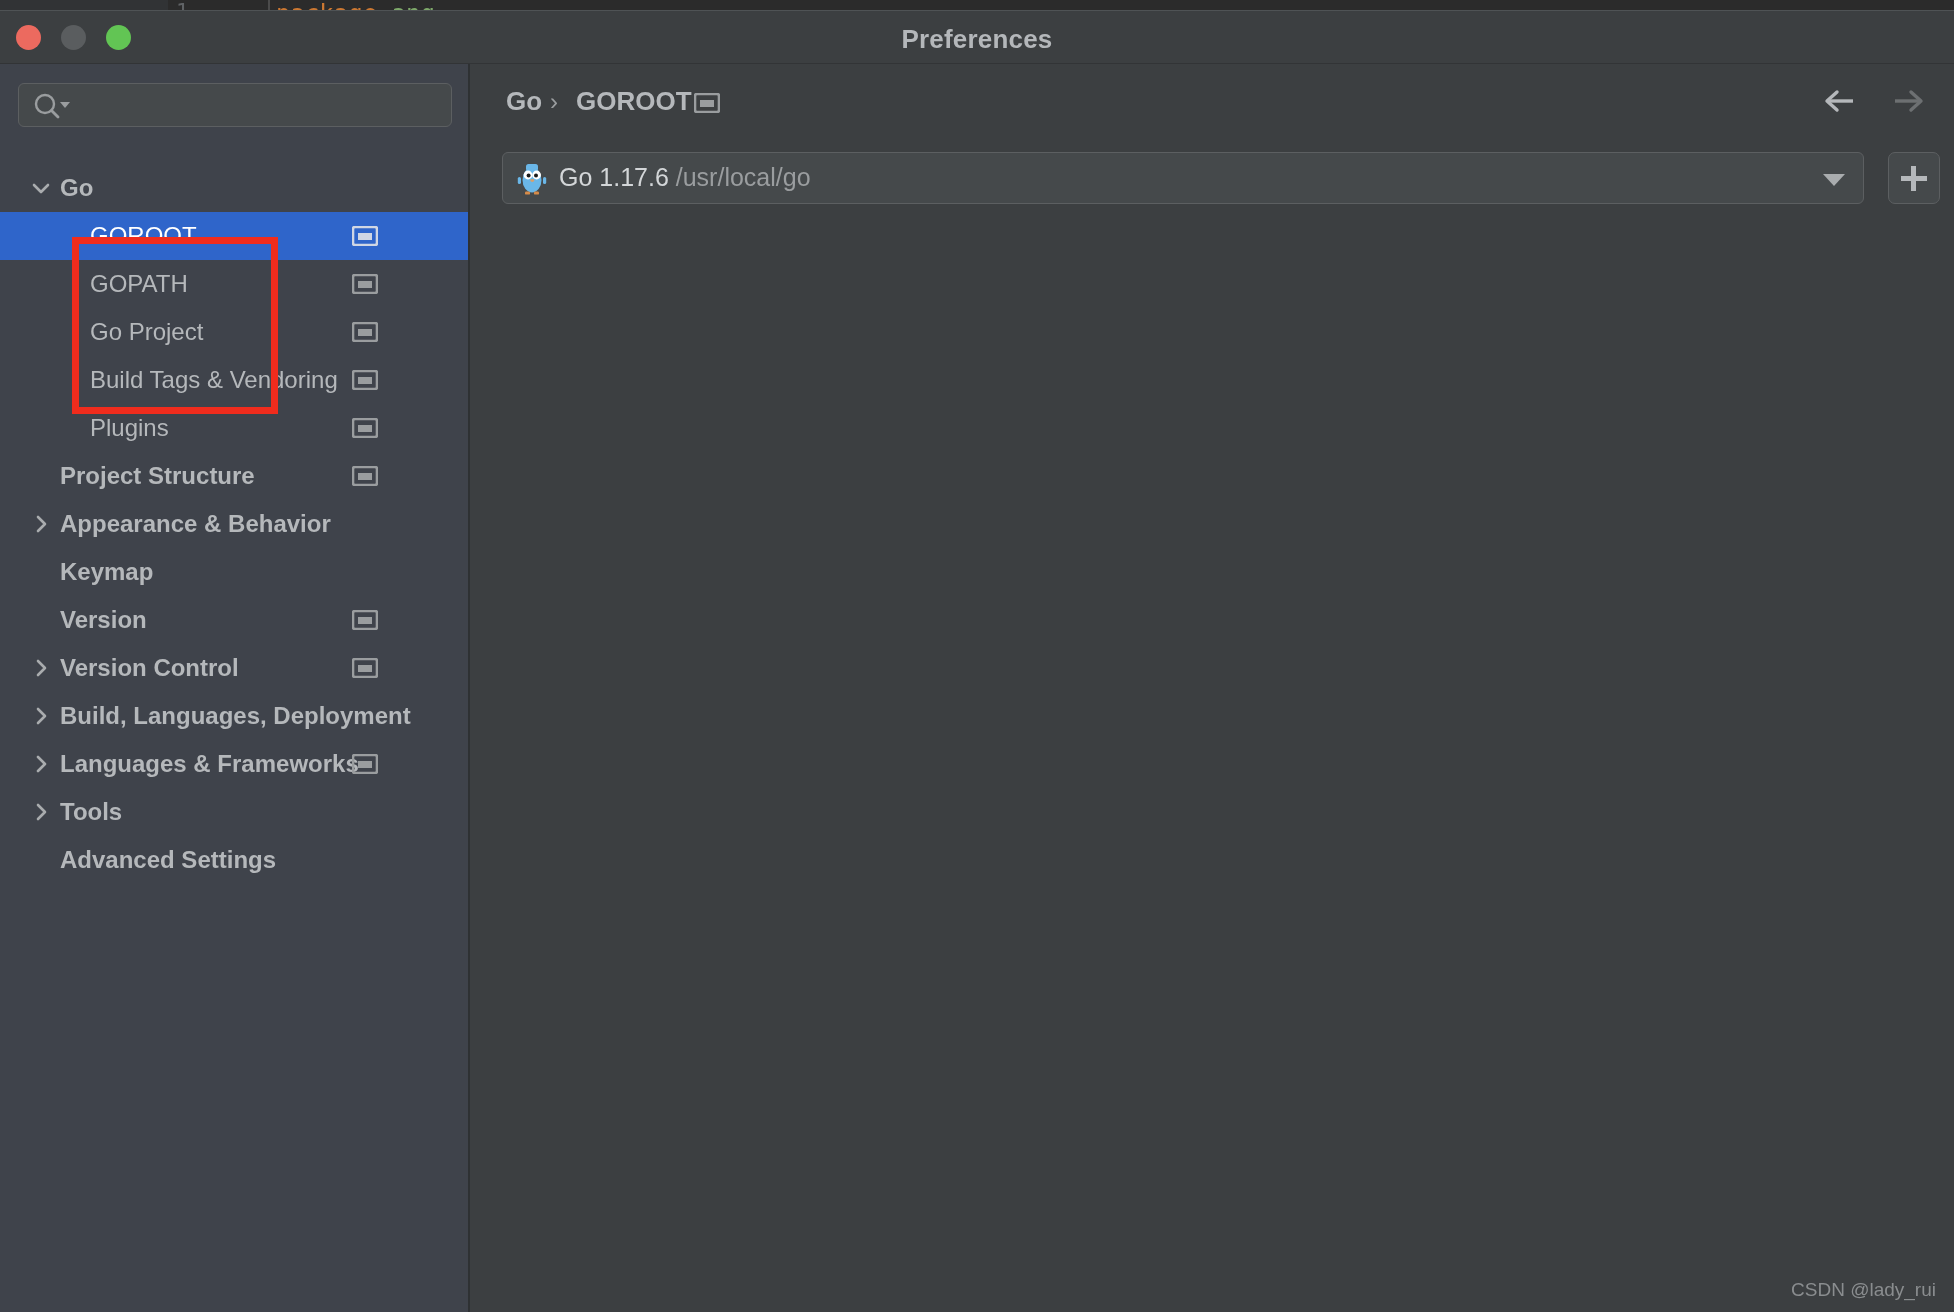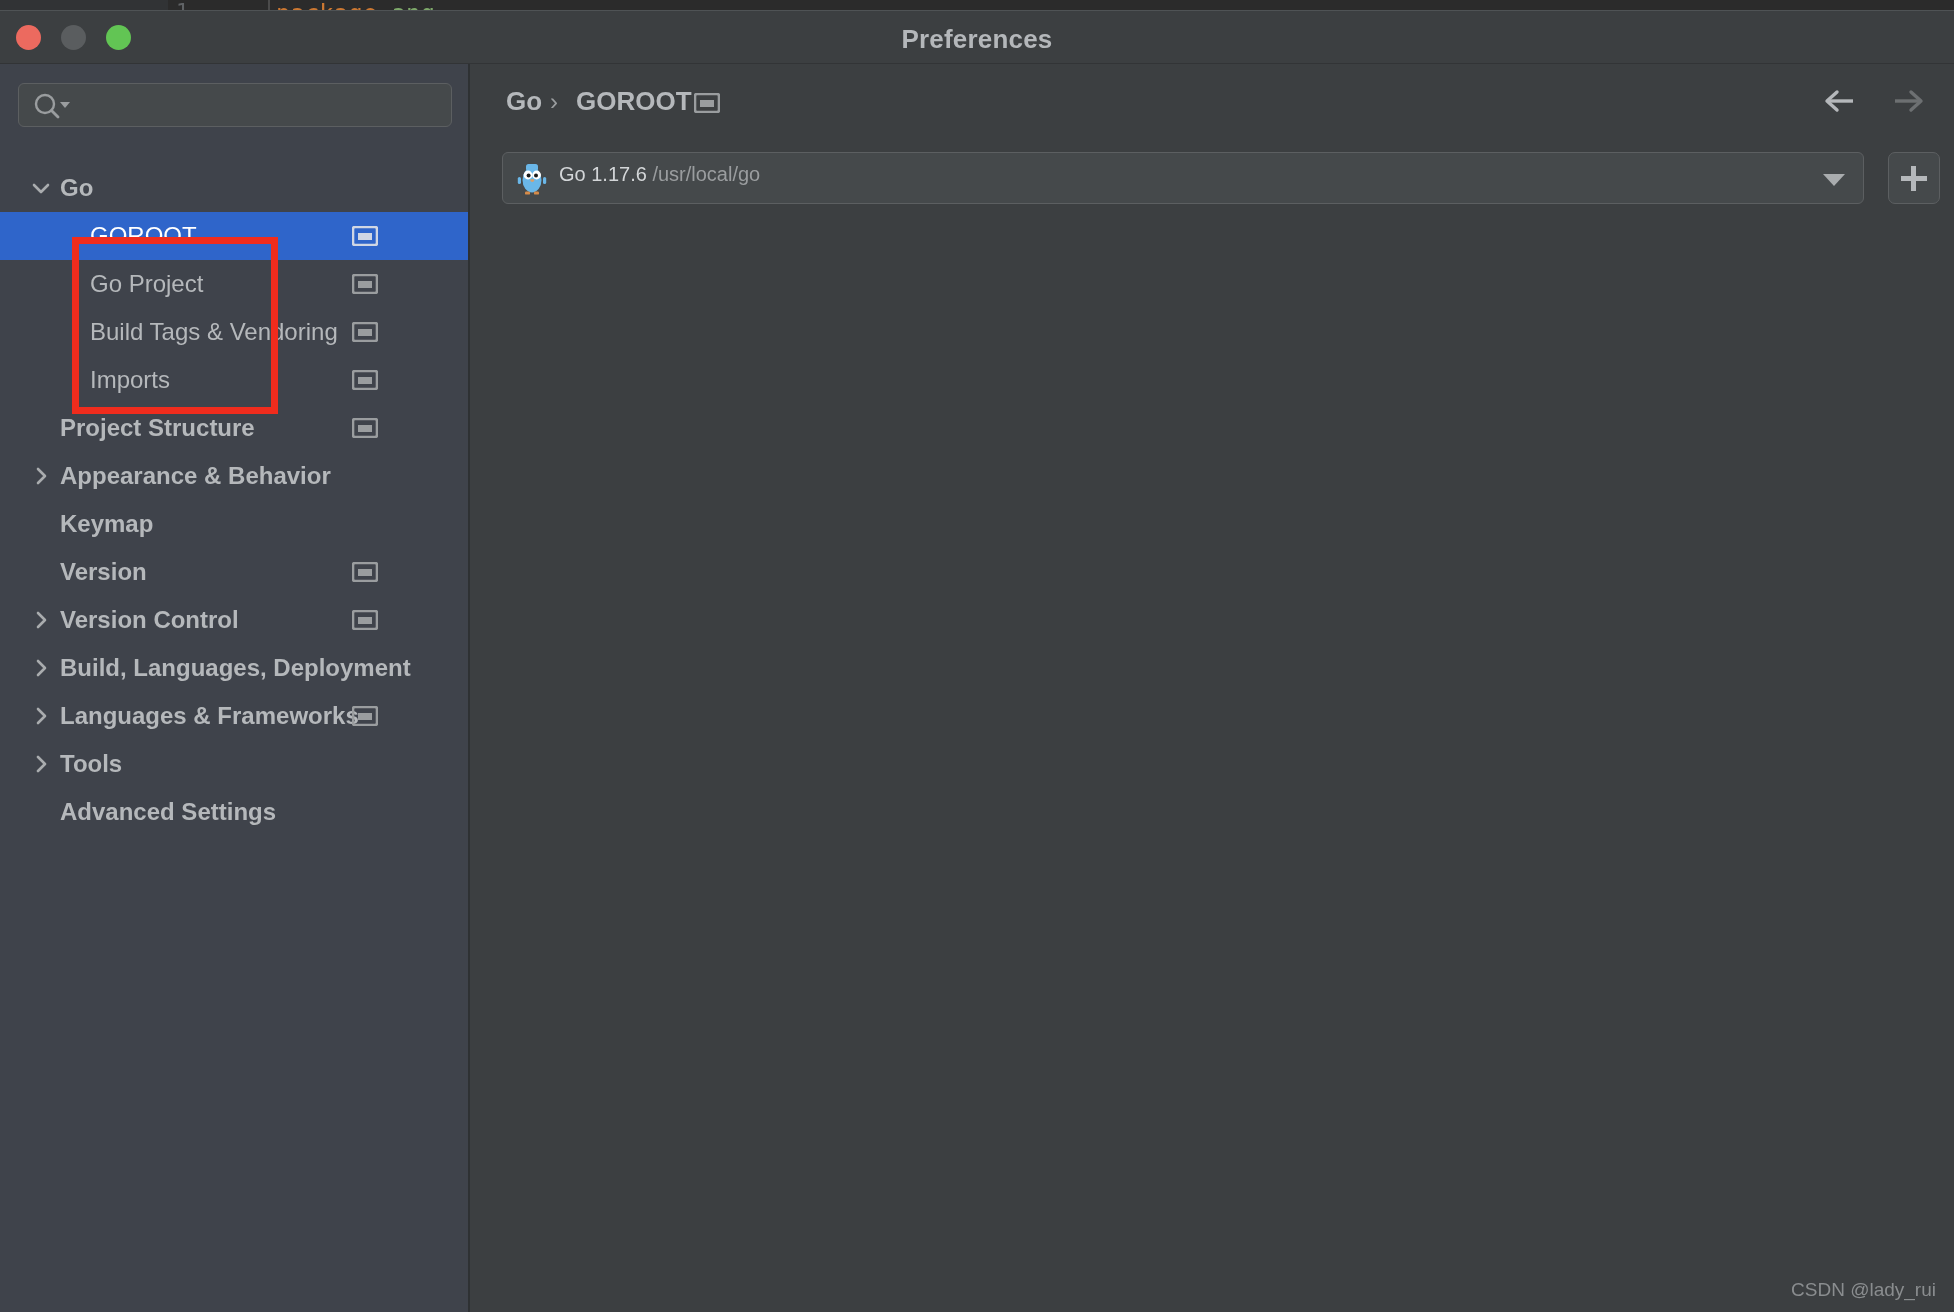--- a/index.html
+++ b/index.html
@@ -248,21 +248,21 @@
     box-sizing: border-box;
   }
   .gopher {
     position: absolute;
     left: 14px; top: 10px;
     width: 30px; height: 32px;
   }
   .sdk-text {
     position: absolute;
     left: 56px; top: 10px;
-    font-size: 20px;
+    font-size: 25px;
     color: #d3d6d8;
     white-space: nowrap;
   }
   .sdk-text .path { color: #9a9d9f; }
   .combo-arrow {
     position: absolute;
     right: 18px; top: 21px;
     width: 0; height: 0;
     border-left: 11px solid transparent;
     border-right: 11px solid transparent;
@@ -340,35 +340,42 @@
             <span class="tree-label">Go</span>
           </div>
           <div class="tree-row level1 selected">
             <span class="tree-label">GOROOT</span>
             <svg class="row-icon" viewBox="0 0 26 20">
               <rect x="1" y="1" width="24" height="18" rx="2" fill="none" stroke="#cfd6e4" stroke-width="2.6"></rect>
               <rect x="6" y="7" width="14" height="7" fill="#cfd6e4"></rect>
             </svg>
           </div>
           <div class="tree-row level1">
+            <span class="tree-label">GOPATH</span>
+            <svg class="row-icon" viewBox="0 0 26 20">
+              <rect x="1" y="1" width="24" height="18" rx="2" fill="none" stroke="#9a9d9f" stroke-width="2.6"></rect>
+              <rect x="6" y="7" width="14" height="7" fill="#9a9d9f"></rect>
+            </svg>
+          </div>
+          <div class="tree-row level1">
             <span class="tree-label">Go Project</span>
             <svg class="row-icon" viewBox="0 0 26 20">
               <rect x="1" y="1" width="24" height="18" rx="2" fill="none" stroke="#9a9d9f" stroke-width="2.6"></rect>
               <rect x="6" y="7" width="14" height="7" fill="#9a9d9f"></rect>
             </svg>
           </div>
           <div class="tree-row level1">
             <span class="tree-label">Build Tags &amp; Vendoring</span>
             <svg class="row-icon" viewBox="0 0 26 20">
               <rect x="1" y="1" width="24" height="18" rx="2" fill="none" stroke="#9a9d9f" stroke-width="2.6"></rect>
               <rect x="6" y="7" width="14" height="7" fill="#9a9d9f"></rect>
             </svg>
           </div>
           <div class="tree-row level1">
-            <span class="tree-label">Imports</span>
+            <span class="tree-label">Plugins</span>
             <svg class="row-icon" viewBox="0 0 26 20">
               <rect x="1" y="1" width="24" height="18" rx="2" fill="none" stroke="#9a9d9f" stroke-width="2.6"></rect>
               <rect x="6" y="7" width="14" height="7" fill="#9a9d9f"></rect>
             </svg>
           </div>
           <div class="tree-row level0">
             <span class="tree-label">Project Structure</span>
             <svg class="row-icon" viewBox="0 0 26 20">
               <rect x="1" y="1" width="24" height="18" rx="2" fill="none" stroke="#9a9d9f" stroke-width="2.6"></rect>
               <rect x="6" y="7" width="14" height="7" fill="#9a9d9f"></rect>

